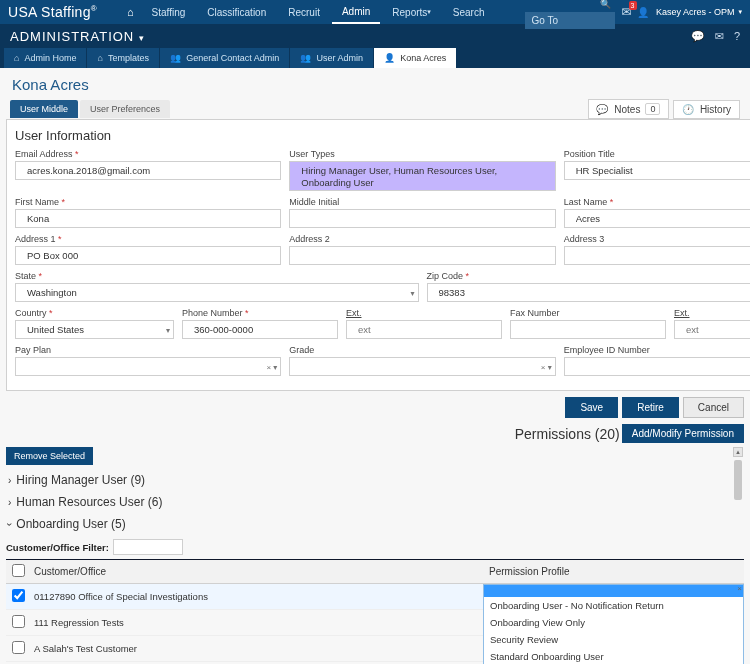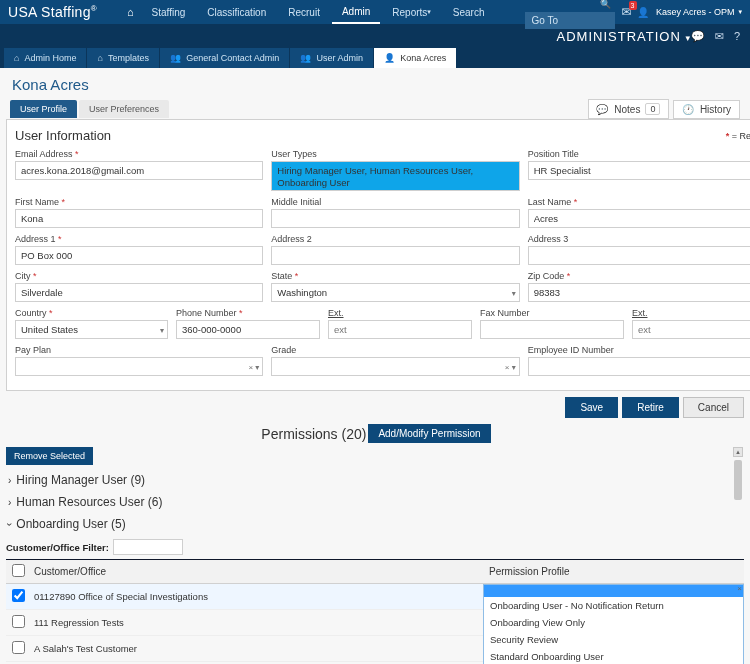--- a/index.html
+++ b/index.html
@@ -16,21 +16,21 @@
   .toprt { margin-left:auto; display:flex; align-items:center; gap:6px; }
   .searchbox { background:#2d6593; border:none; color:#fff; font-size:10px; padding:3px 18px 3px 6px; width:90px;margin-top:16px; }
   .searchbox::placeholder { color:#cfe3f3; }
   .srchwrap { position:relative; }
   .srchico { position:absolute; right:4px; top:3px; font-size:9px; color:#cfe3f3; }
   .bell { position:relative; font-size:12px; color:#cfe3f3; }
   .badge { position:absolute; top:-4px; right:-5px; background:#d33; color:#fff; font-size:7px; line-height:9px; padding:0 2px; border-radius:2px;}
   .usr { font-size:9px; color:#fff; display:flex; align-items:center; gap:4px; }
 
   
-  .adminbar { background:#0b355a; color:#fff; display:flex; align-items:center; height:24px; padding:0 10px; justify-content:flex-end; }
+  .adminbar { background:#0b355a; color:#fff; display:flex; align-items:center; height:24px; padding:0 10px; justify-content:space-between; }
   .adminbar .title { font-size:13px; letter-spacing:1px; }
   .adminicons { display:flex; gap:10px; font-size:11px; color:#cde; }
 
   
   .subtabbar { background:#0b355a; padding:0 4px; }
   .subtabs { display:flex; align-items:flex-end; }
   .subtab { background:#114a7a; color:#cde3f3; padding:5px 10px; font-size:9px; display:flex; align-items:center; gap:5px; margin-right:0; border-right:1px solid #0b355a; cursor:pointer; }
   .subtab .ico { font-size:9px; }
   .subtab.active { background:#fff; color:#333; }
 
@@ -51,36 +51,36 @@
   .leftpanel { flex:1; }
   .pheader { display:flex; align-items:center; justify-content:space-between; margin-bottom:6px; }
   .ptitle { font-size:13px; color:#333; font-weight:400; }
   .req { font-size:9px; color:#333; }
   .req b { color:#c33; }
 
   .formrow { display:flex; gap:8px; margin-bottom:6px; }
   .field { display:flex; flex-direction:column; gap:2px; flex:1; position:relative; }
   .field .label { font-size:9px; color:#444; }
   .star { color:#c33; }
-  .field .input { border:1px solid #cfcfcf; background:#fff; font-size:9.5px; padding:3px 5px; color:#333; }
+  .field .input { border:1px solid #cfcfcf; background:#fff; font-size:9.5px; padding:3px 11px; color:#333; }
   .field .input.select { appearance:none; padding-right:14px; }
   .selwrap { position:relative; }
   .selico { position:absolute; right:4px; bottom:4px; font-size:8px; color:#777; pointer-events:none; }
-  .field .input.ro { background:#0ea5e9; height:30px; line-height:12px; }
+  .field .input.ro { background:#c4b5fd; height:30px; line-height:12px; }
   .f36 { flex:0 0 36px; }
 
   
   .actrow { display:flex; justify-content:flex-end; gap:4px; margin:6px 0; }
   .btn { font-size:10px; padding:4px 14px; border:1px solid transparent; cursor:pointer; }
   .btn.save { background:#0d497a; color:#fff; border-color:#0d497a; }
   .btn.retire { background:#0d497a; color:#fff; border-color:#0d497a; }
   .btn.cancel { background:#ebebeb; border-color:#c0c0c0; color:#333; }
 
   
-  .permtop { display:flex; align-items:center; justify-content:center; margin:4px 0 4px; }
+  .permtop { display:flex; align-items:center; justify-content:flex-end; margin:4px 0 4px; }
   .permtitle { font-size:14px; color:#333; padding:0 2px; }
   .addmod { background:#0d497a; color:#fff; font-size:10px; padding:4px 10px; border:none; }
 
   .rmsel { background:#0d497a; color:#fff; font-size:9px; padding:4px 8px; border:none; }
 
   .accrow { font-size:12px; color:#333; padding:4px 2px; display:flex; align-items:center; gap:5px; cursor:pointer; }
   .accrow .caret { font-size:10px; }
 
   .filterrow { display:flex; align-items:center; gap:4px; font-size:9px; margin:4px 0; }
   .filterrow label { font-weight:bold; font-size:9.5px; }
@@ -166,21 +166,21 @@
         <span>Kona Acres</span>
       </span>
  </div>
 </div>
 
 <div class="pagebody" style="position:relative;">
 
   <div class="pagetitle">Kona Acres</div>
 
   <div class="secnav">
-    <span class="sectab">User Profile</span>
+    <span class="sectab">User Middle</span>
     <span class="sectab alt">User Preferences</span>
     <div class="right">
       <span class="chip">
           <span>💬</span>
           <span>Notes</span>
           <span class="count">0</span>
         </span>
       <span class="chip">
           <span>🕐</span>
           <span>History</span>
@@ -235,24 +235,20 @@
           <span class="label">Address 2</span>
           <input class="input" style="">
         </div>
         <div class="field">
           <span class="label">Address 3</span>
           <input class="input" style="">
         </div>
       </div>
 
       <div class="formrow">
-        <div class="field">
-          <span class="label"><span>City</span> <span class="star">*</span></span>
-          <input class="input" value="Silverdale" style="">
-        </div>
         <div class="field selwrap">
           <span class="label"><span>State</span> <span class="star">*</span></span>
           <input class="input select" value="Washington" style="">
           <span class="selico">▾</span>
         </div>
         <div class="field">
           <span class="label"><span>Zip Code</span> <span class="star">*</span></span>
           <input class="input" value="98383" style="">
         </div>
       </div>

